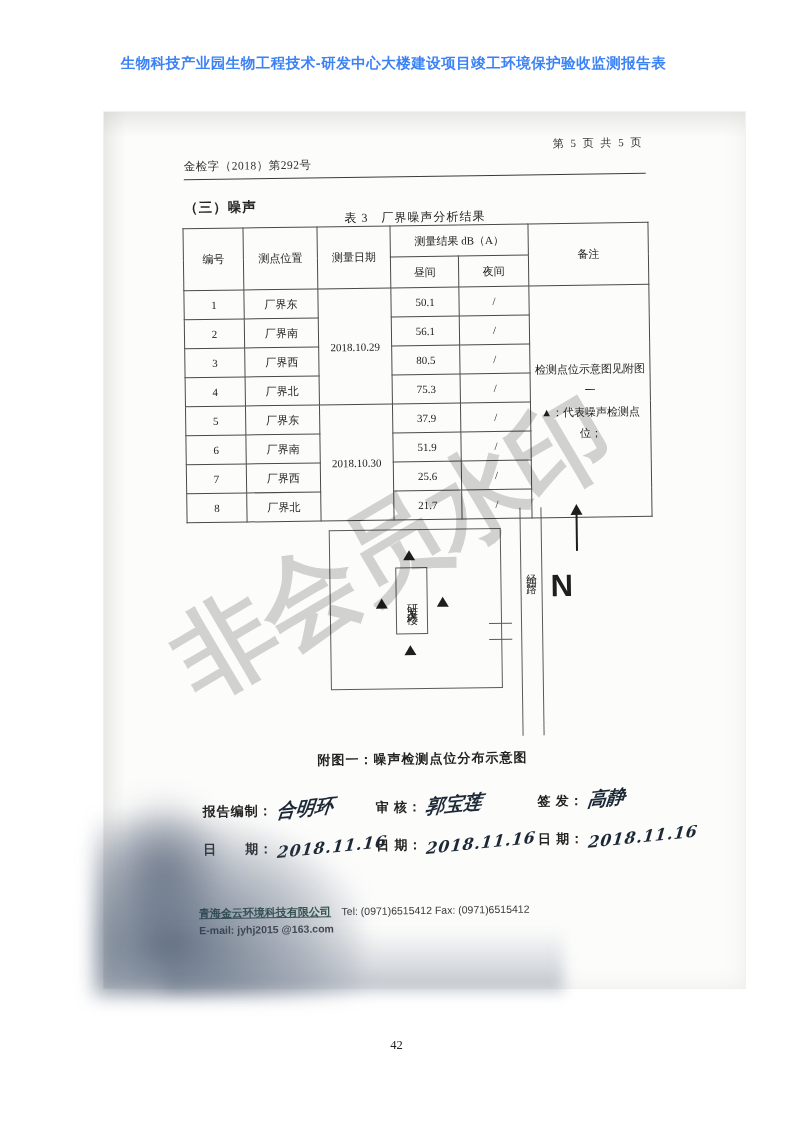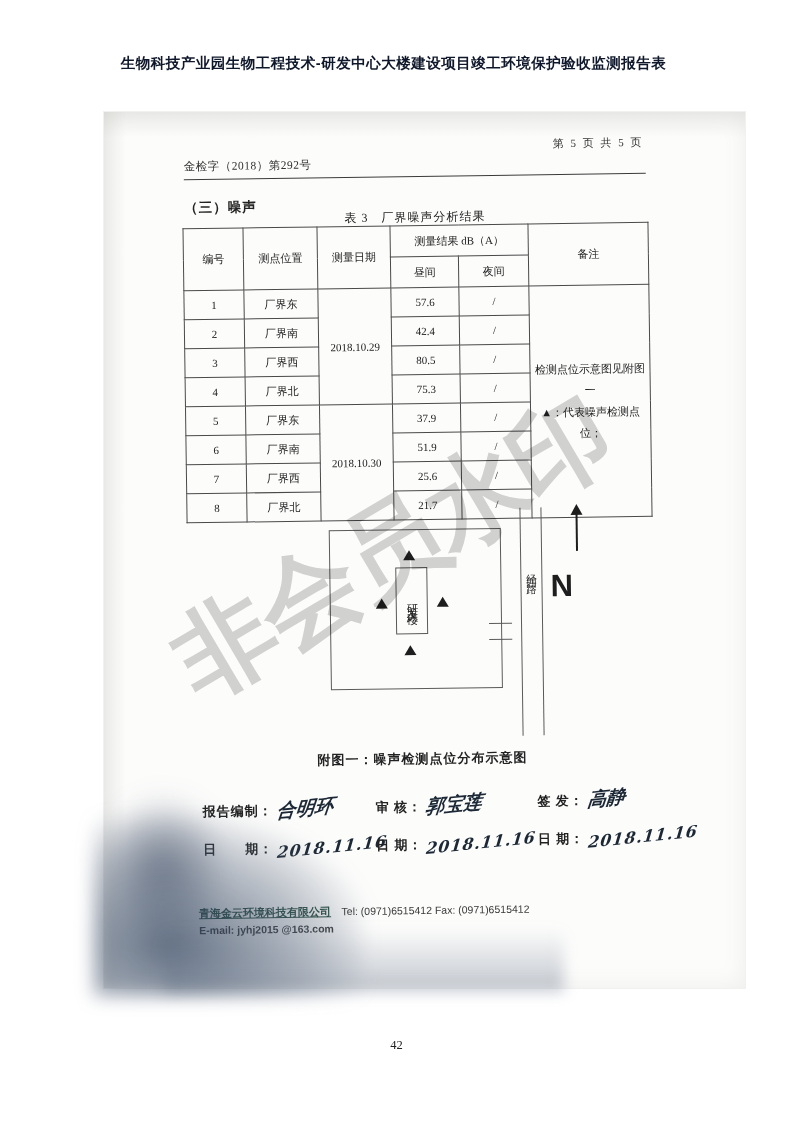--- a/index.html
+++ b/index.html
@@ -2,21 +2,21 @@
 <html><head>
 <meta charset="utf-8">
 <style>
   * { margin:0; padding:0; box-sizing:border-box; }
   html,body { width:793px; height:1122px; background:#ffffff; }
   body { position:relative; font-family:"Liberation Serif","DejaVu Serif",serif; color:#2a2a2a; overflow:hidden; }
 
   .doc-title{
     position:absolute; left:0; top:54px; width:787px; text-align:center;
     font-family:"Liberation Sans","DejaVu Sans",sans-serif;
-    font-weight:bold; font-size:14.5px; color:#0f172a; letter-spacing:0.5px;
+    font-weight:bold; font-size:14.5px; color:#3b82f6; letter-spacing:0.5px;
   }
 
   
   .scan-page{
     position:absolute; left:104px; top:112px; width:641px; height:876px;
     background:#fcfcfb;
     box-shadow: inset 0 0 22px rgba(110,110,100,.10), 0 0 0 1px rgba(200,200,195,.25);
   }
   .scan-noise-top{ position:absolute; left:0; top:0; width:100%; height:26px;
     background:linear-gradient(to bottom, rgba(150,150,145,.14), transparent); }
@@ -137,31 +137,31 @@
         <tr>
           <th>昼间</th>
           <th>夜间</th>
         </tr>
       </thead>
       <tbody>
         <tr>
           <td>1</td>
           <td>厂界东</td>
           <td rowspan="4">2018.10.29</td>
-          <td>57.6</td>
+          <td>50.1</td>
           <td>/</td>
           <td rowspan="8" class="remark-cell">
             <span>检测点位示意图见附图一</span><br>
             <span>▲：代表噪声检测点位；</span>
           </td>
         </tr>
         <tr>
           <td>2</td>
           <td>厂界南</td>
-          <td>42.4</td>
+          <td>56.1</td>
           <td>/</td>
         </tr>
         <tr>
           <td>3</td>
           <td>厂界西</td>
           <td>80.5</td>
           <td>/</td>
         </tr>
         <tr>
           <td>4</td>

